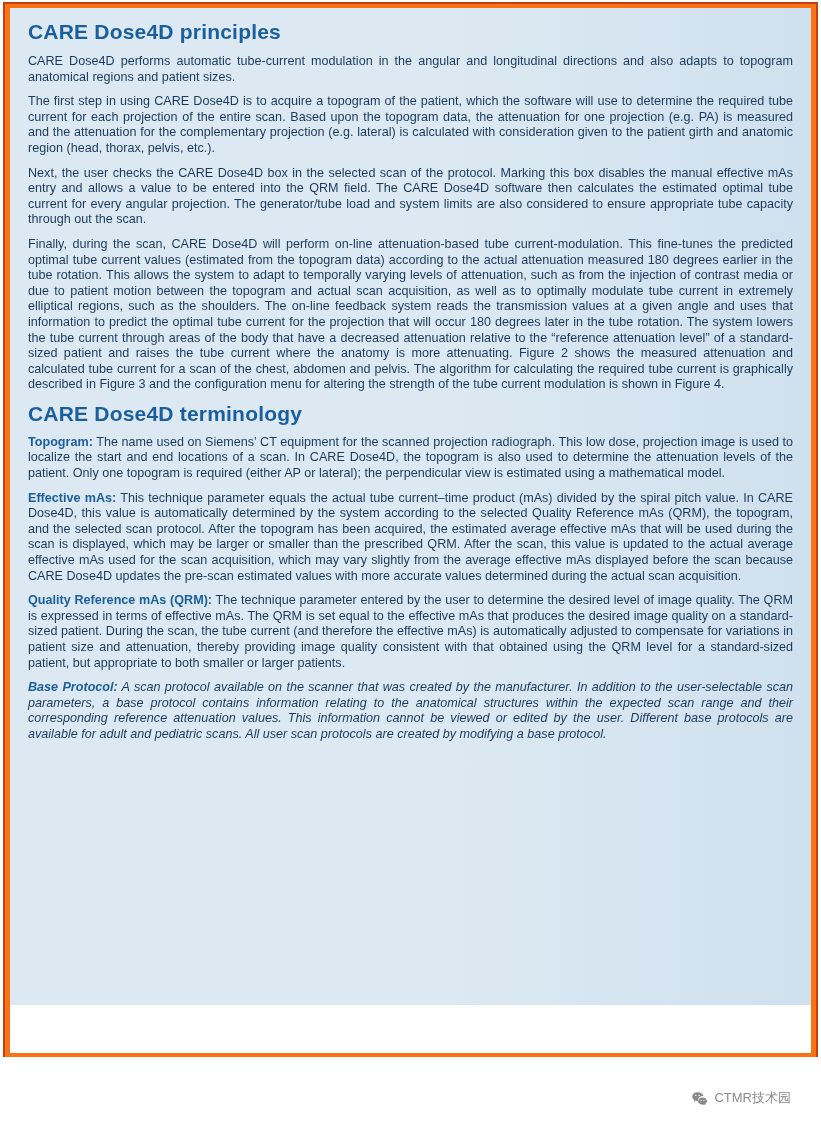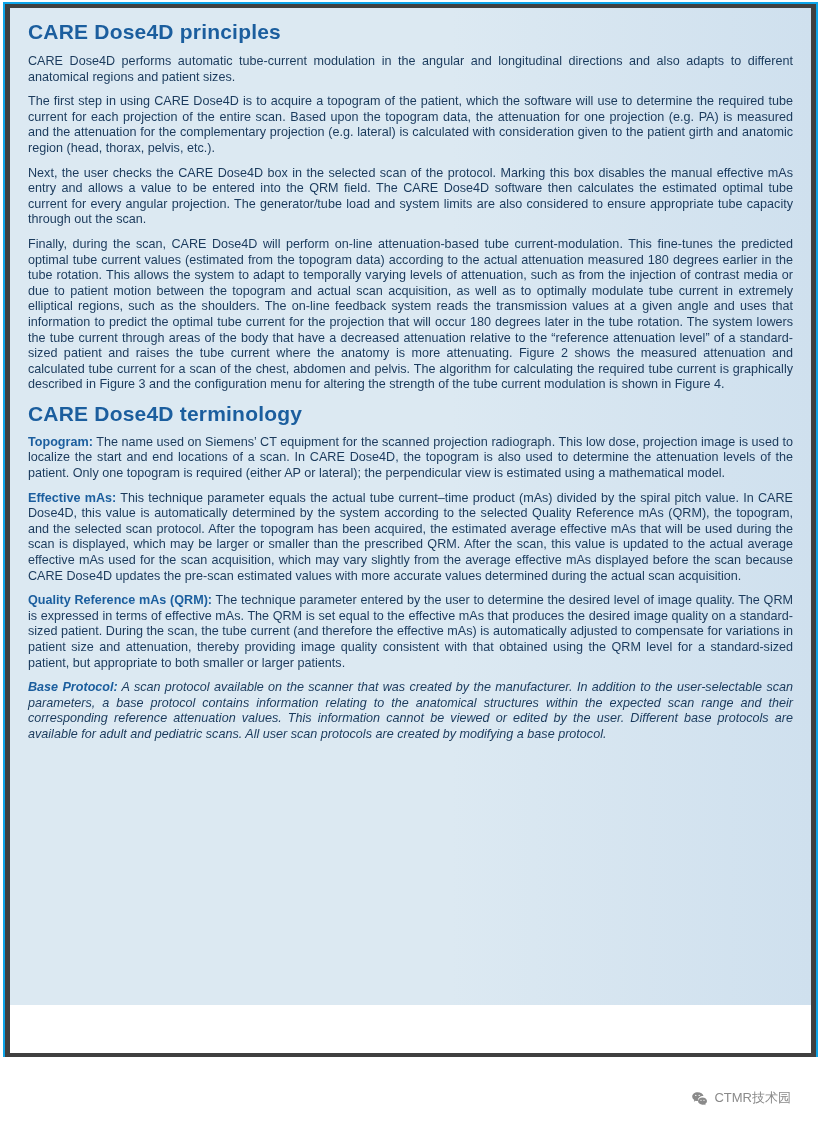--- a/index.html
+++ b/index.html
@@ -20,23 +20,23 @@
     background: #ffffff;
     box-sizing: border-box;
   }
   
   .frame {
     position: absolute;
     left: 3px;
     top: 2px;
     right: 3px;
     bottom: 70px;
-    border: 2px solid #0ea5e9;
+    border: 2px solid #c2410c;
     box-sizing: border-box;
-    background: #404040;
+    background: #f97316;
   }
   .content {
     position: absolute;
     left: 5px;
     top: 4px;
     right: 5px;
     bottom: 4px;
     background: linear-gradient(to right, #dce9f2 0%, #dce9f2 55%, #cfe0ee 100%);
     box-sizing: border-box;
     padding: 10px 18px 8px 18px;
@@ -104,21 +104,21 @@
 </head>
 <body>
 
 <div class="page">
 
   <div class="frame">
     <div class="content">
 
       <h2 class="section-heading">CARE Dose4D principles</h2>
 
-      <p class="body">CARE Dose4D performs automatic tube-current modulation in the angular and longitudinal directions and also adapts to different anatomical regions and patient sizes.</p>
+      <p class="body">CARE Dose4D performs automatic tube-current modulation in the angular and longitudinal directions and also adapts to topogram anatomical regions and patient sizes.</p>
       <p class="body">The first step in using CARE Dose4D is to acquire a topogram of the patient, which the software will use to determine the required tube current for each projection of the entire scan. Based upon the topogram data, the attenuation for one projection (e.g. PA) is measured and the attenuation for the complementary projection (e.g. lateral) is calculated with consideration given to the patient girth and anatomic region (head, thorax, pelvis, etc.).</p>
       <p class="body">Next, the user checks the CARE Dose4D box in the selected scan of the protocol. Marking this box disables the manual effective mAs entry and allows a value to be entered into the QRM field.  The CARE Dose4D software then calculates the estimated optimal tube current for every angular projection. The generator/tube load and system limits are also considered to ensure appropriate tube capacity through out the scan.</p>
       <p class="body">Finally, during the scan, CARE Dose4D will perform on-line attenuation-based tube current-modulation. This fine-tunes the predicted optimal tube current values (estimated from the topogram data) according to the actual attenuation measured 180 degrees earlier in the tube rotation. This allows the system to adapt to temporally varying levels of attenuation, such as from the injection of contrast media or due to patient motion between the topogram and actual scan acquisition, as well as to optimally modulate tube current in extremely elliptical regions, such as the shoulders. The on-line feedback system reads the transmission values at a given angle and uses that information to predict the optimal tube current for the projection that will occur 180 degrees later in the tube rotation. The system lowers the tube current through areas of the body that have a decreased attenuation relative to the “reference attenuation level” of a standard-sized patient and raises the tube current where the anatomy is more attenuating. Figure 2 shows the measured attenuation and calculated tube current for a scan of the chest, abdomen and pelvis. The algorithm for calculating the required tube current is graphically described in Figure 3 and the configuration menu for altering the strength of the tube current modulation is shown in Figure 4.</p>
 
       <h2 class="section-heading second">CARE Dose4D terminology</h2>
 
       <p class="body">
         <span class="term">Topogram:</span><span> The name used on Siemens’ CT equipment for the scanned projection radiograph. This low dose, projection image is used to localize the start and end locations of a scan. In CARE Dose4D, the topogram is also used to determine the attenuation levels of the patient. Only one topogram is required (either AP or lateral); the perpendicular view is estimated using a mathematical model.</span>
       </p>
 

